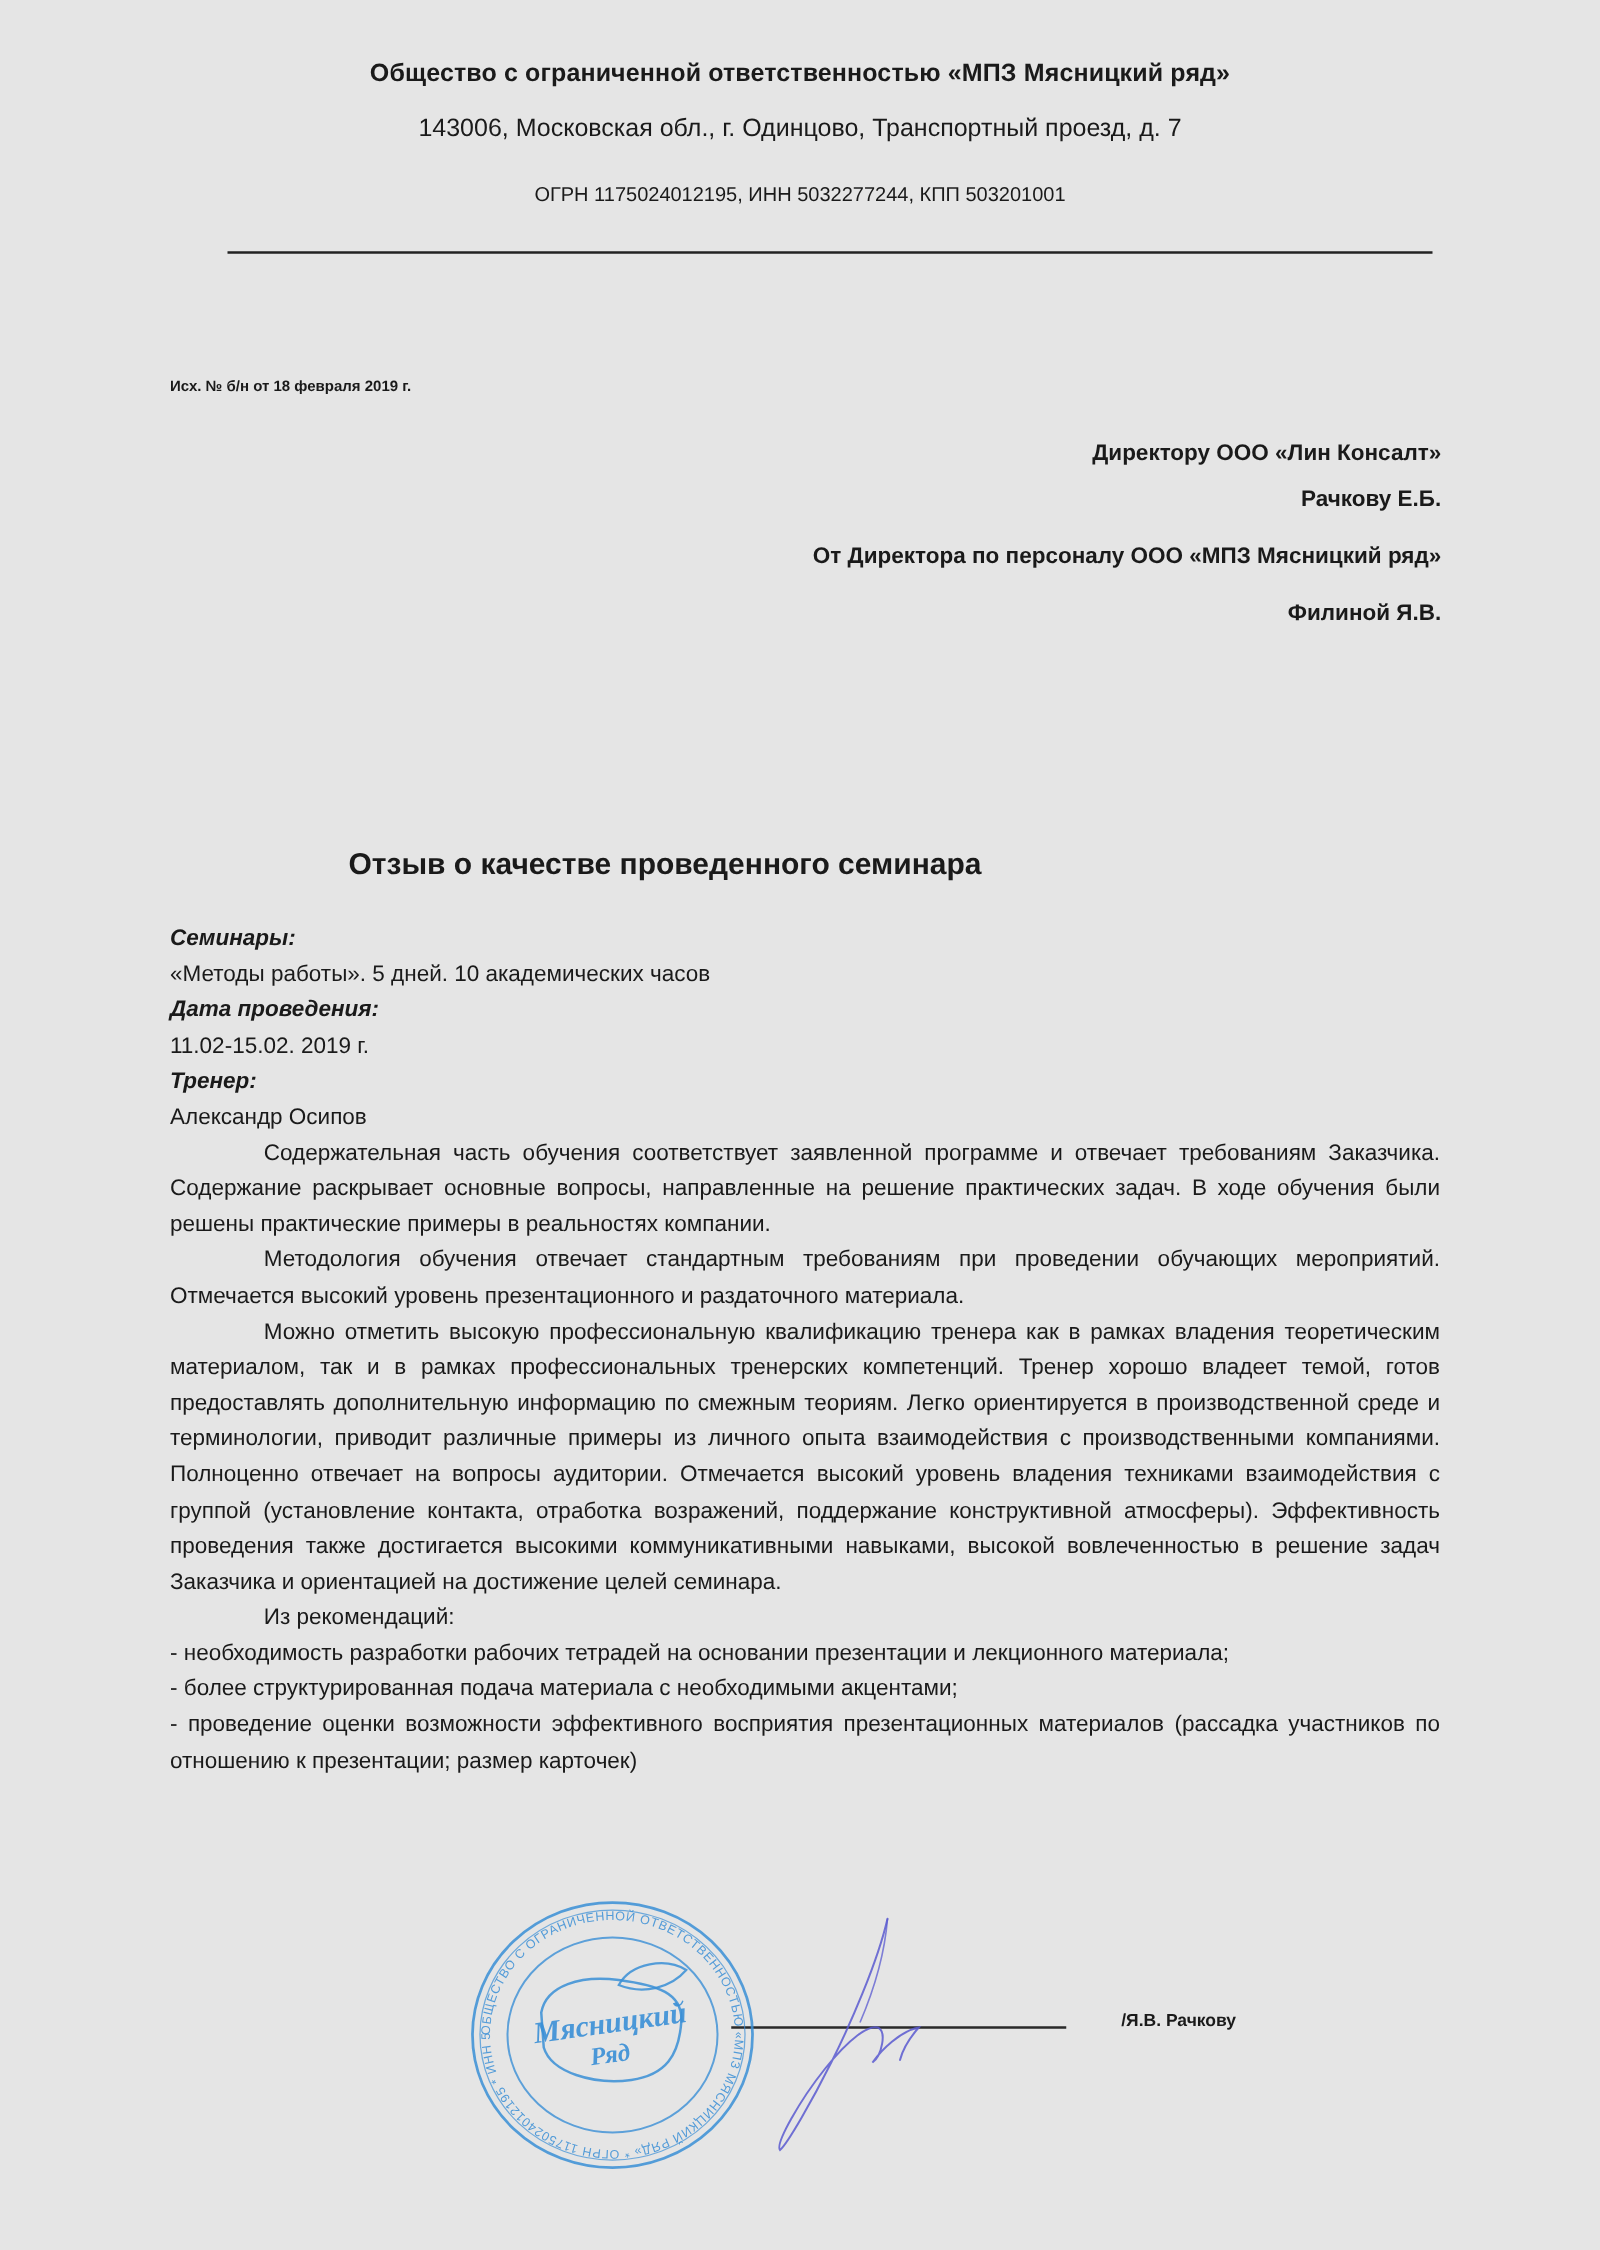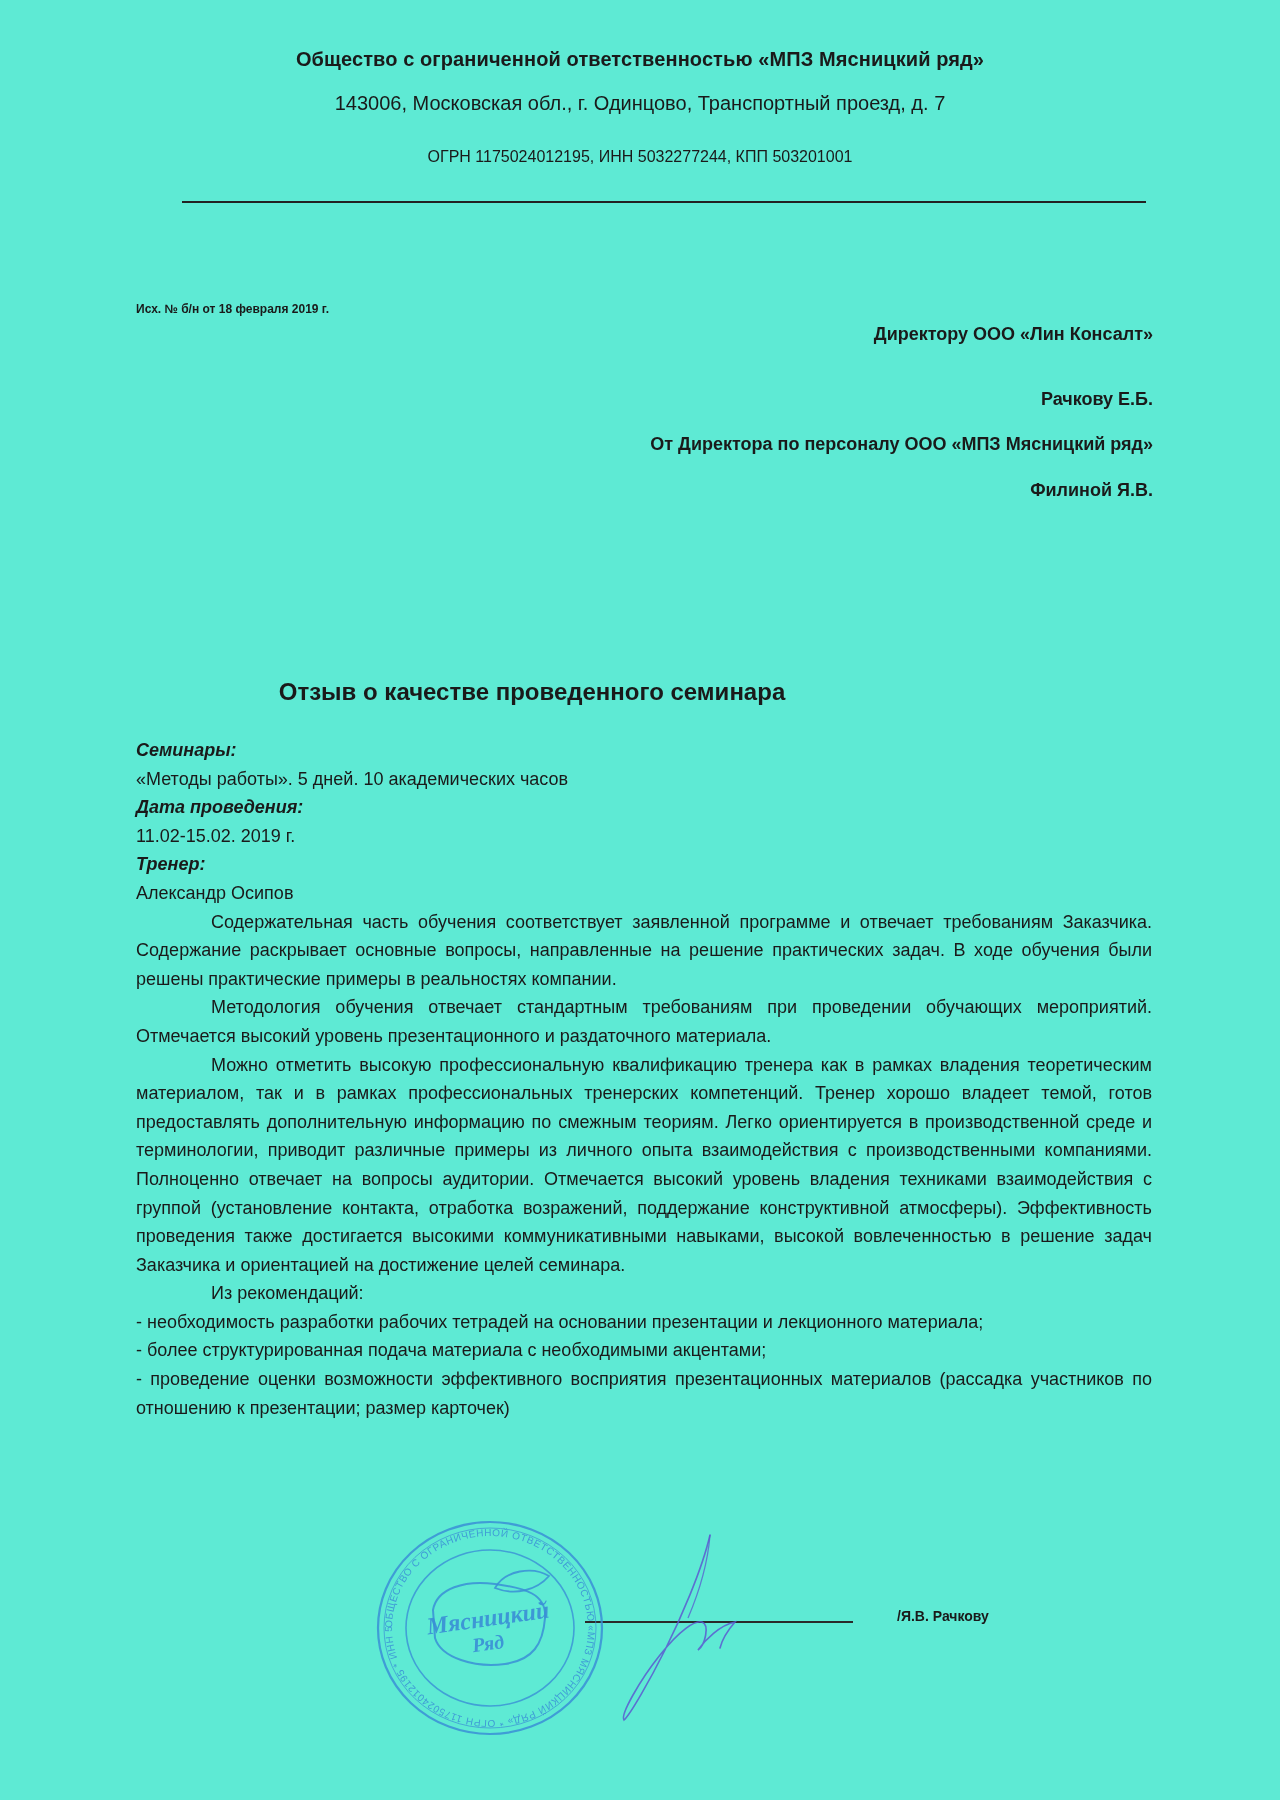--- a/index.html
+++ b/index.html
@@ -1,29 +1,29 @@
 <!DOCTYPE html>
 <html><head>
   <meta charset="utf-8">
   <style>
     html, body { margin: 0; padding: 0; background: #ffffff; }
     body { width: 1280px; height: 1800px; position: relative; overflow: hidden;
            font-family: "Liberation Sans", sans-serif; color: #1a1a1a; }
-    .page { position: absolute; left: 0; top: 0; width: 1280px; height: 1800px; background: #5eead4; }
+    .page { position: absolute; left: 0; top: 0; width: 1280px; height: 1800px; background: #e5e5e5; }
 
     .hdr { position: absolute; left: 0; width: 1280px; text-align: center; }
     .hdr-company { top: 48px; font-size: 20px; font-weight: bold; letter-spacing: 0.1px; }
     .hdr-address { top: 92px; font-size: 20px; }
     .hdr-reg { top: 148px; font-size: 16px; }
     .hdr-rule { position: absolute; left: 182px; top: 201px; width: 964px; height: 2px; background: #222; }
 
     .outref { position: absolute; left: 136px; top: 302px; font-size: 12px; font-weight: bold; }
 
     .addr { position: absolute; right: 127px; text-align: right; font-size: 18px; font-weight: bold; }
-    .addr-0 { top: 324px; } .addr-1 { top: 389px; } .addr-2 { top: 434px; } .addr-3 { top: 480px; }
+    .addr-0 { top: 352px; } .addr-1 { top: 389px; } .addr-2 { top: 434px; } .addr-3 { top: 480px; }
 
     .title { position: absolute; left: 0; width: 1064px; top: 678px; text-align: center;
              font-size: 24px; font-weight: bold; }
 
     .body { position: absolute; left: 136px; width: 1016px; top: 736px; font-size: 18px; line-height: 28.6px; }
     .body .lbl { font-weight: bold; font-style: italic; }
     .body p { margin: 0; text-align: justify; text-indent: 75px; }
     .body .item { margin: 0; text-align: justify; text-indent: 0; }
 
     .sig-left { position: absolute; left: 136px; top: 1608px; font-size: 14px; font-weight: bold; line-height: 30px; }

